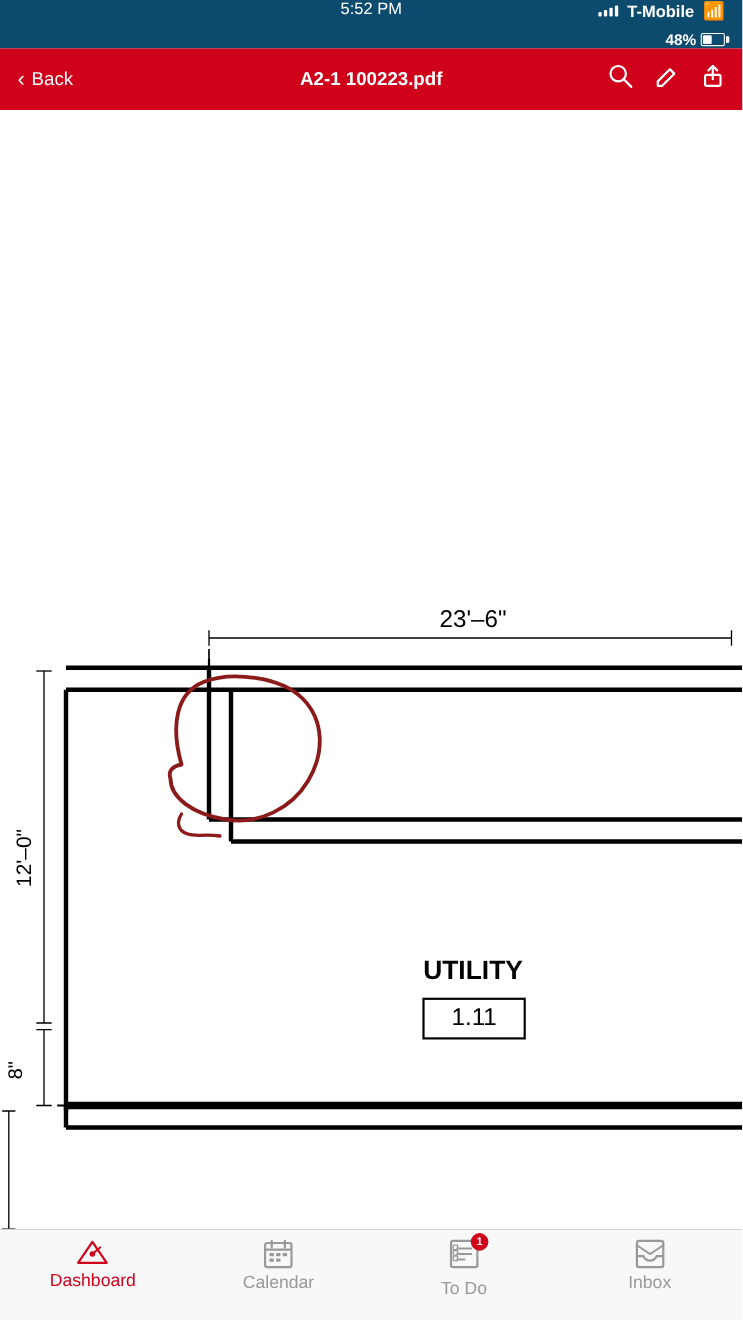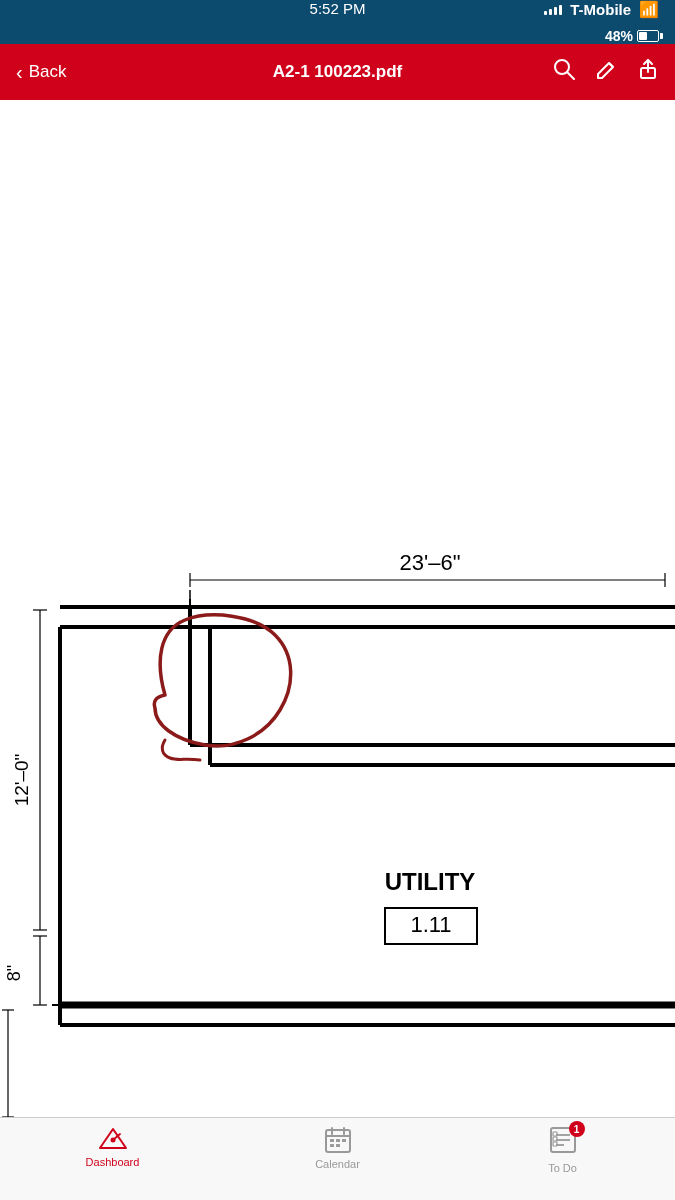--- a/index.html
+++ b/index.html
@@ -101,21 +101,21 @@
     }
     .tab-item {
       flex: 1;
       display: flex;
       flex-direction: column;
       align-items: center;
       gap: 4px;
       cursor: pointer;
     }
     .tab-label {
-      font-size: 11px;
+      font-size: 16px;
       color: #999;
     }
     .tab-label.active { color: #D0021B; }
     .tab-badge-wrapper { position: relative; display: inline-block; }
     .tab-badge {
       position: absolute;
       top: -5px; right: -8px;
       background: #D0021B;
       color: white;
       border-radius: 50%;
@@ -298,13 +298,23 @@
         <rect x="4" y="6" width="4" height="4" rx="0.5" fill="none" stroke="#999" stroke-width="1.2"></rect>
         <rect x="4" y="11" width="4" height="4" rx="0.5" fill="none" stroke="#999" stroke-width="1.2"></rect>
         <rect x="4" y="16" width="4" height="4" rx="0.5" fill="none" stroke="#999" stroke-width="1.2"></rect>
       </svg>
       <div class="tab-badge">1</div>
     </div>
     <span class="tab-label">To Do</span>
   </div>
 
 
+  <div class="tab-item">
+    <svg width="28" height="28" viewBox="0 0 28 28">
+      <rect x="2" y="2" width="24" height="24" rx="2" fill="none" stroke="#999" stroke-width="2"></rect>
+      <path d="M2 16 L8 16 Q10 20 14 20 Q18 20 20 16 L26 16" fill="none" stroke="#999" stroke-width="2"></path>
+      <path d="M6 2 L6 16" fill="none" stroke="#999" stroke-width="0"></path>
+
+      <path d="M2 6 L14 14 L26 6" fill="none" stroke="#999" stroke-width="1.8"></path>
+    </svg>
+    <span class="tab-label">Inbox</span>
+  </div>
 </div>
 
 </body></html>

